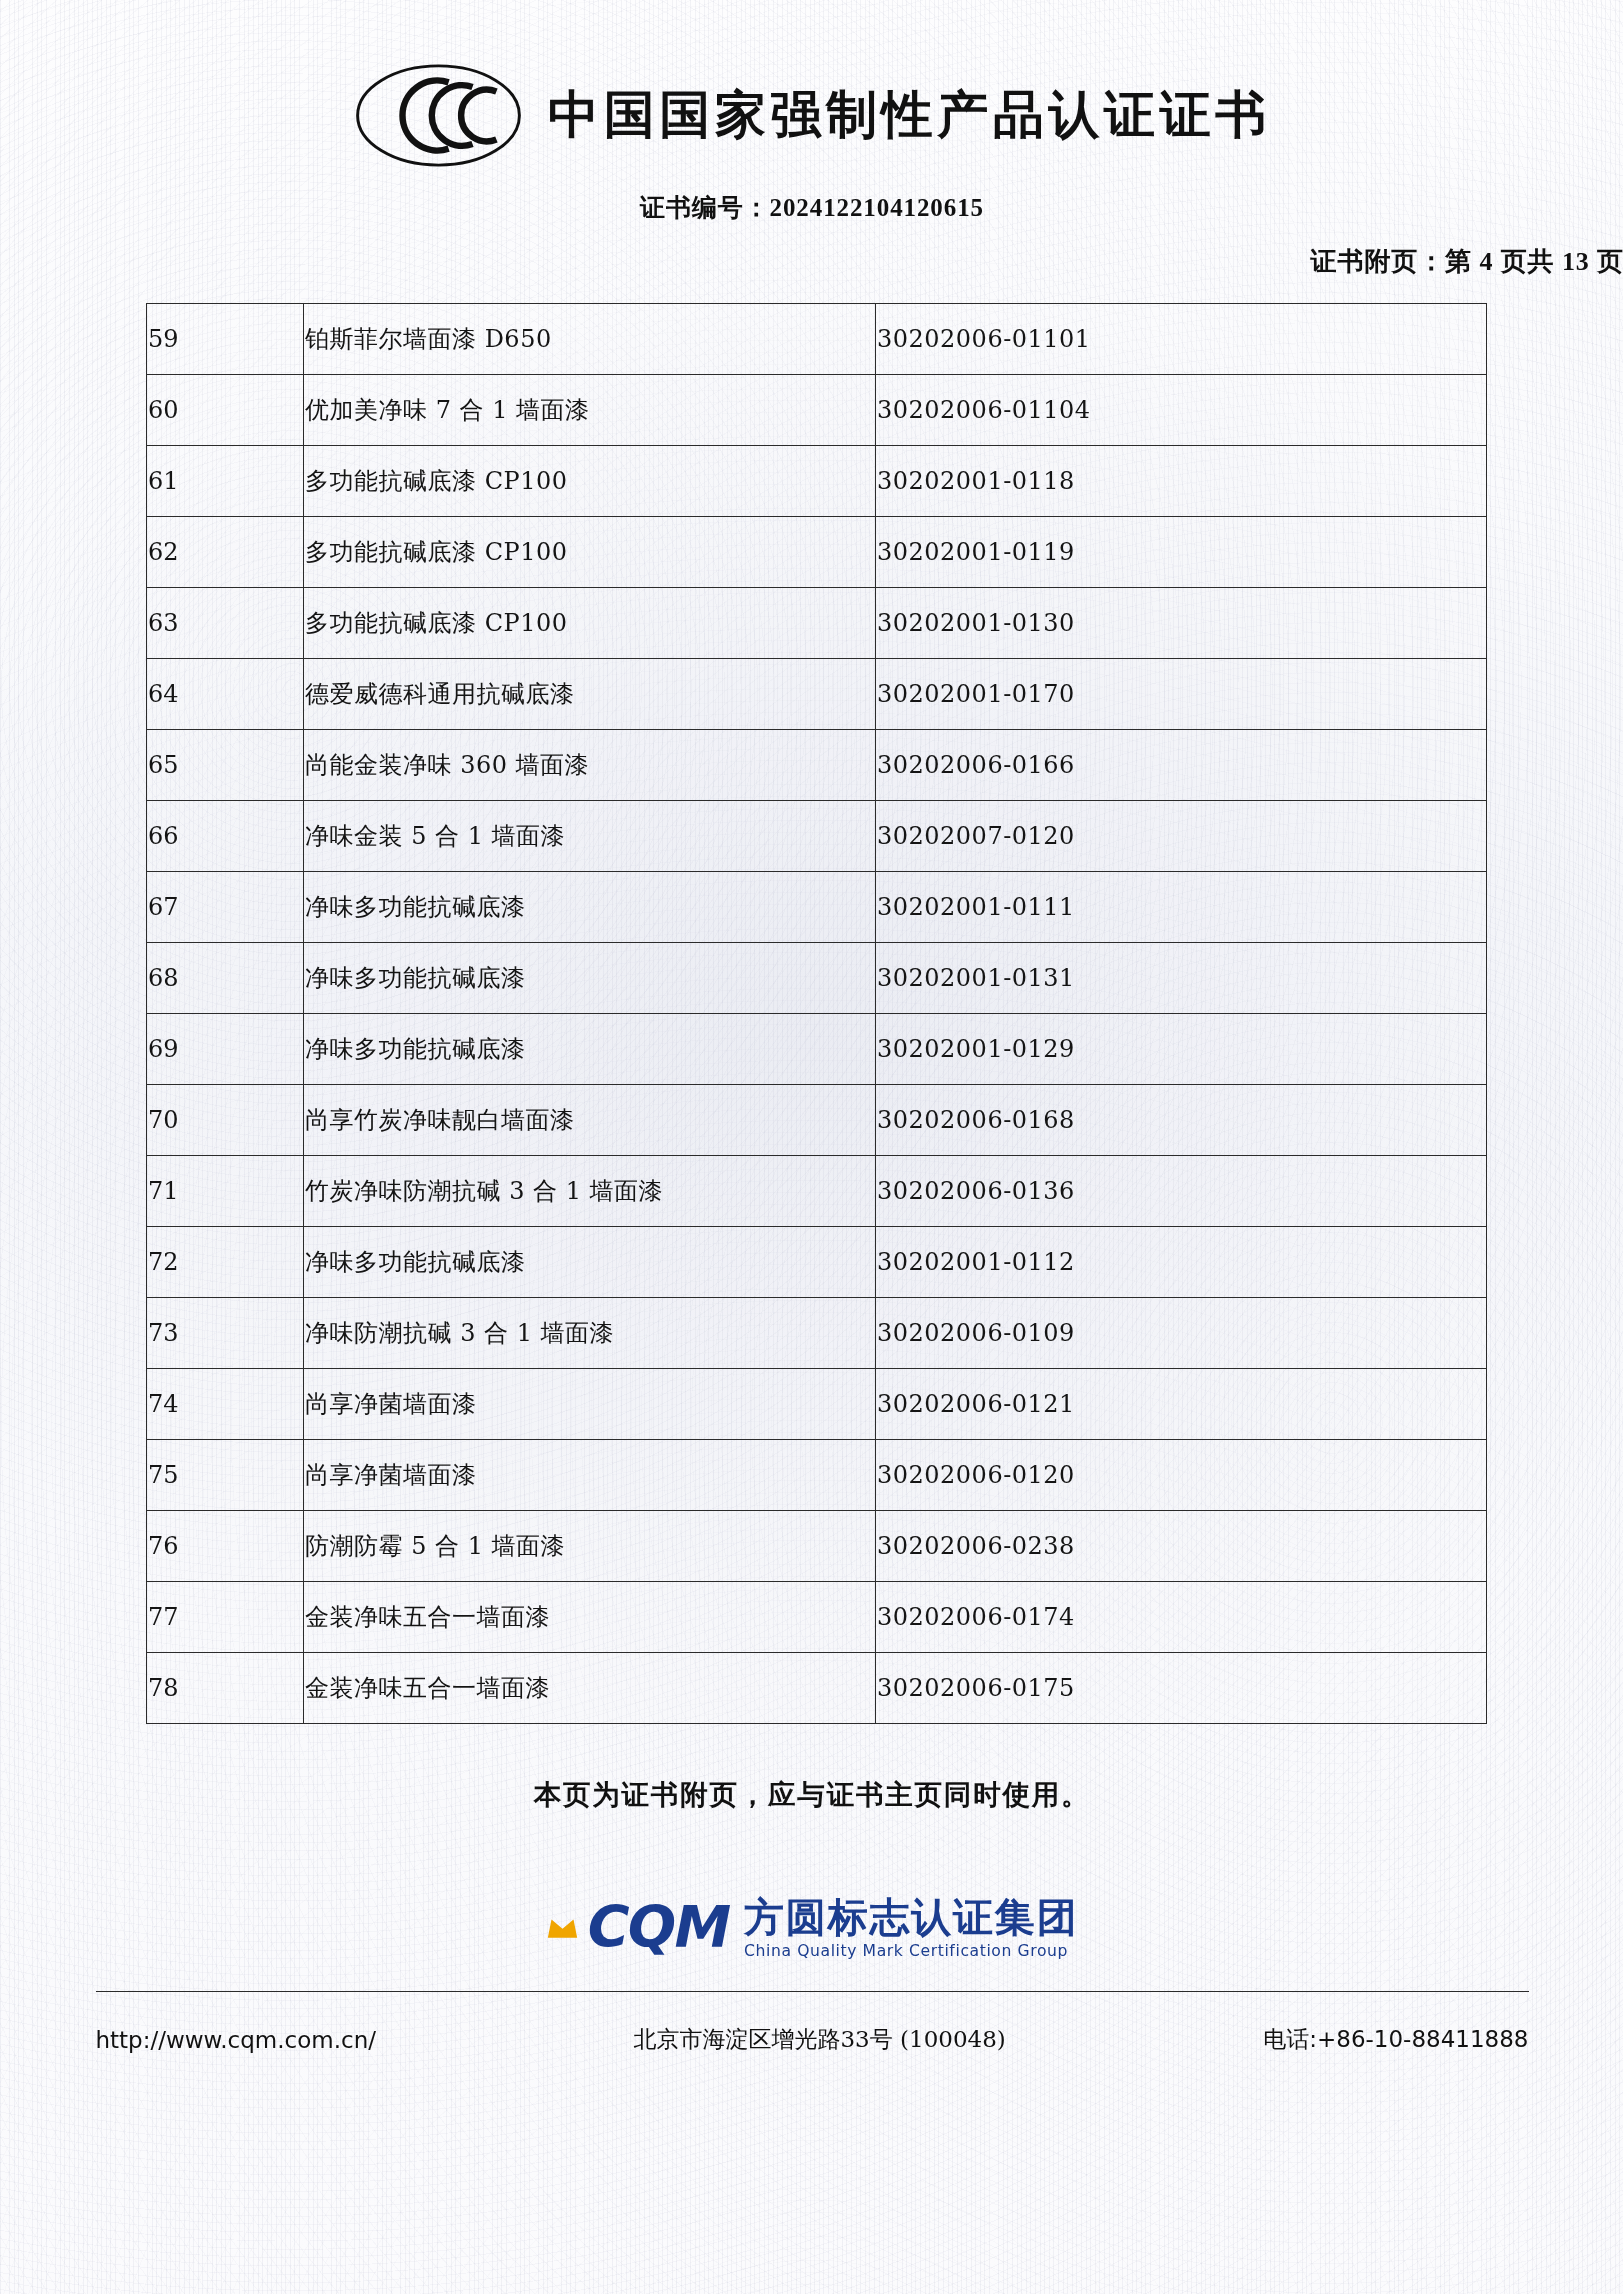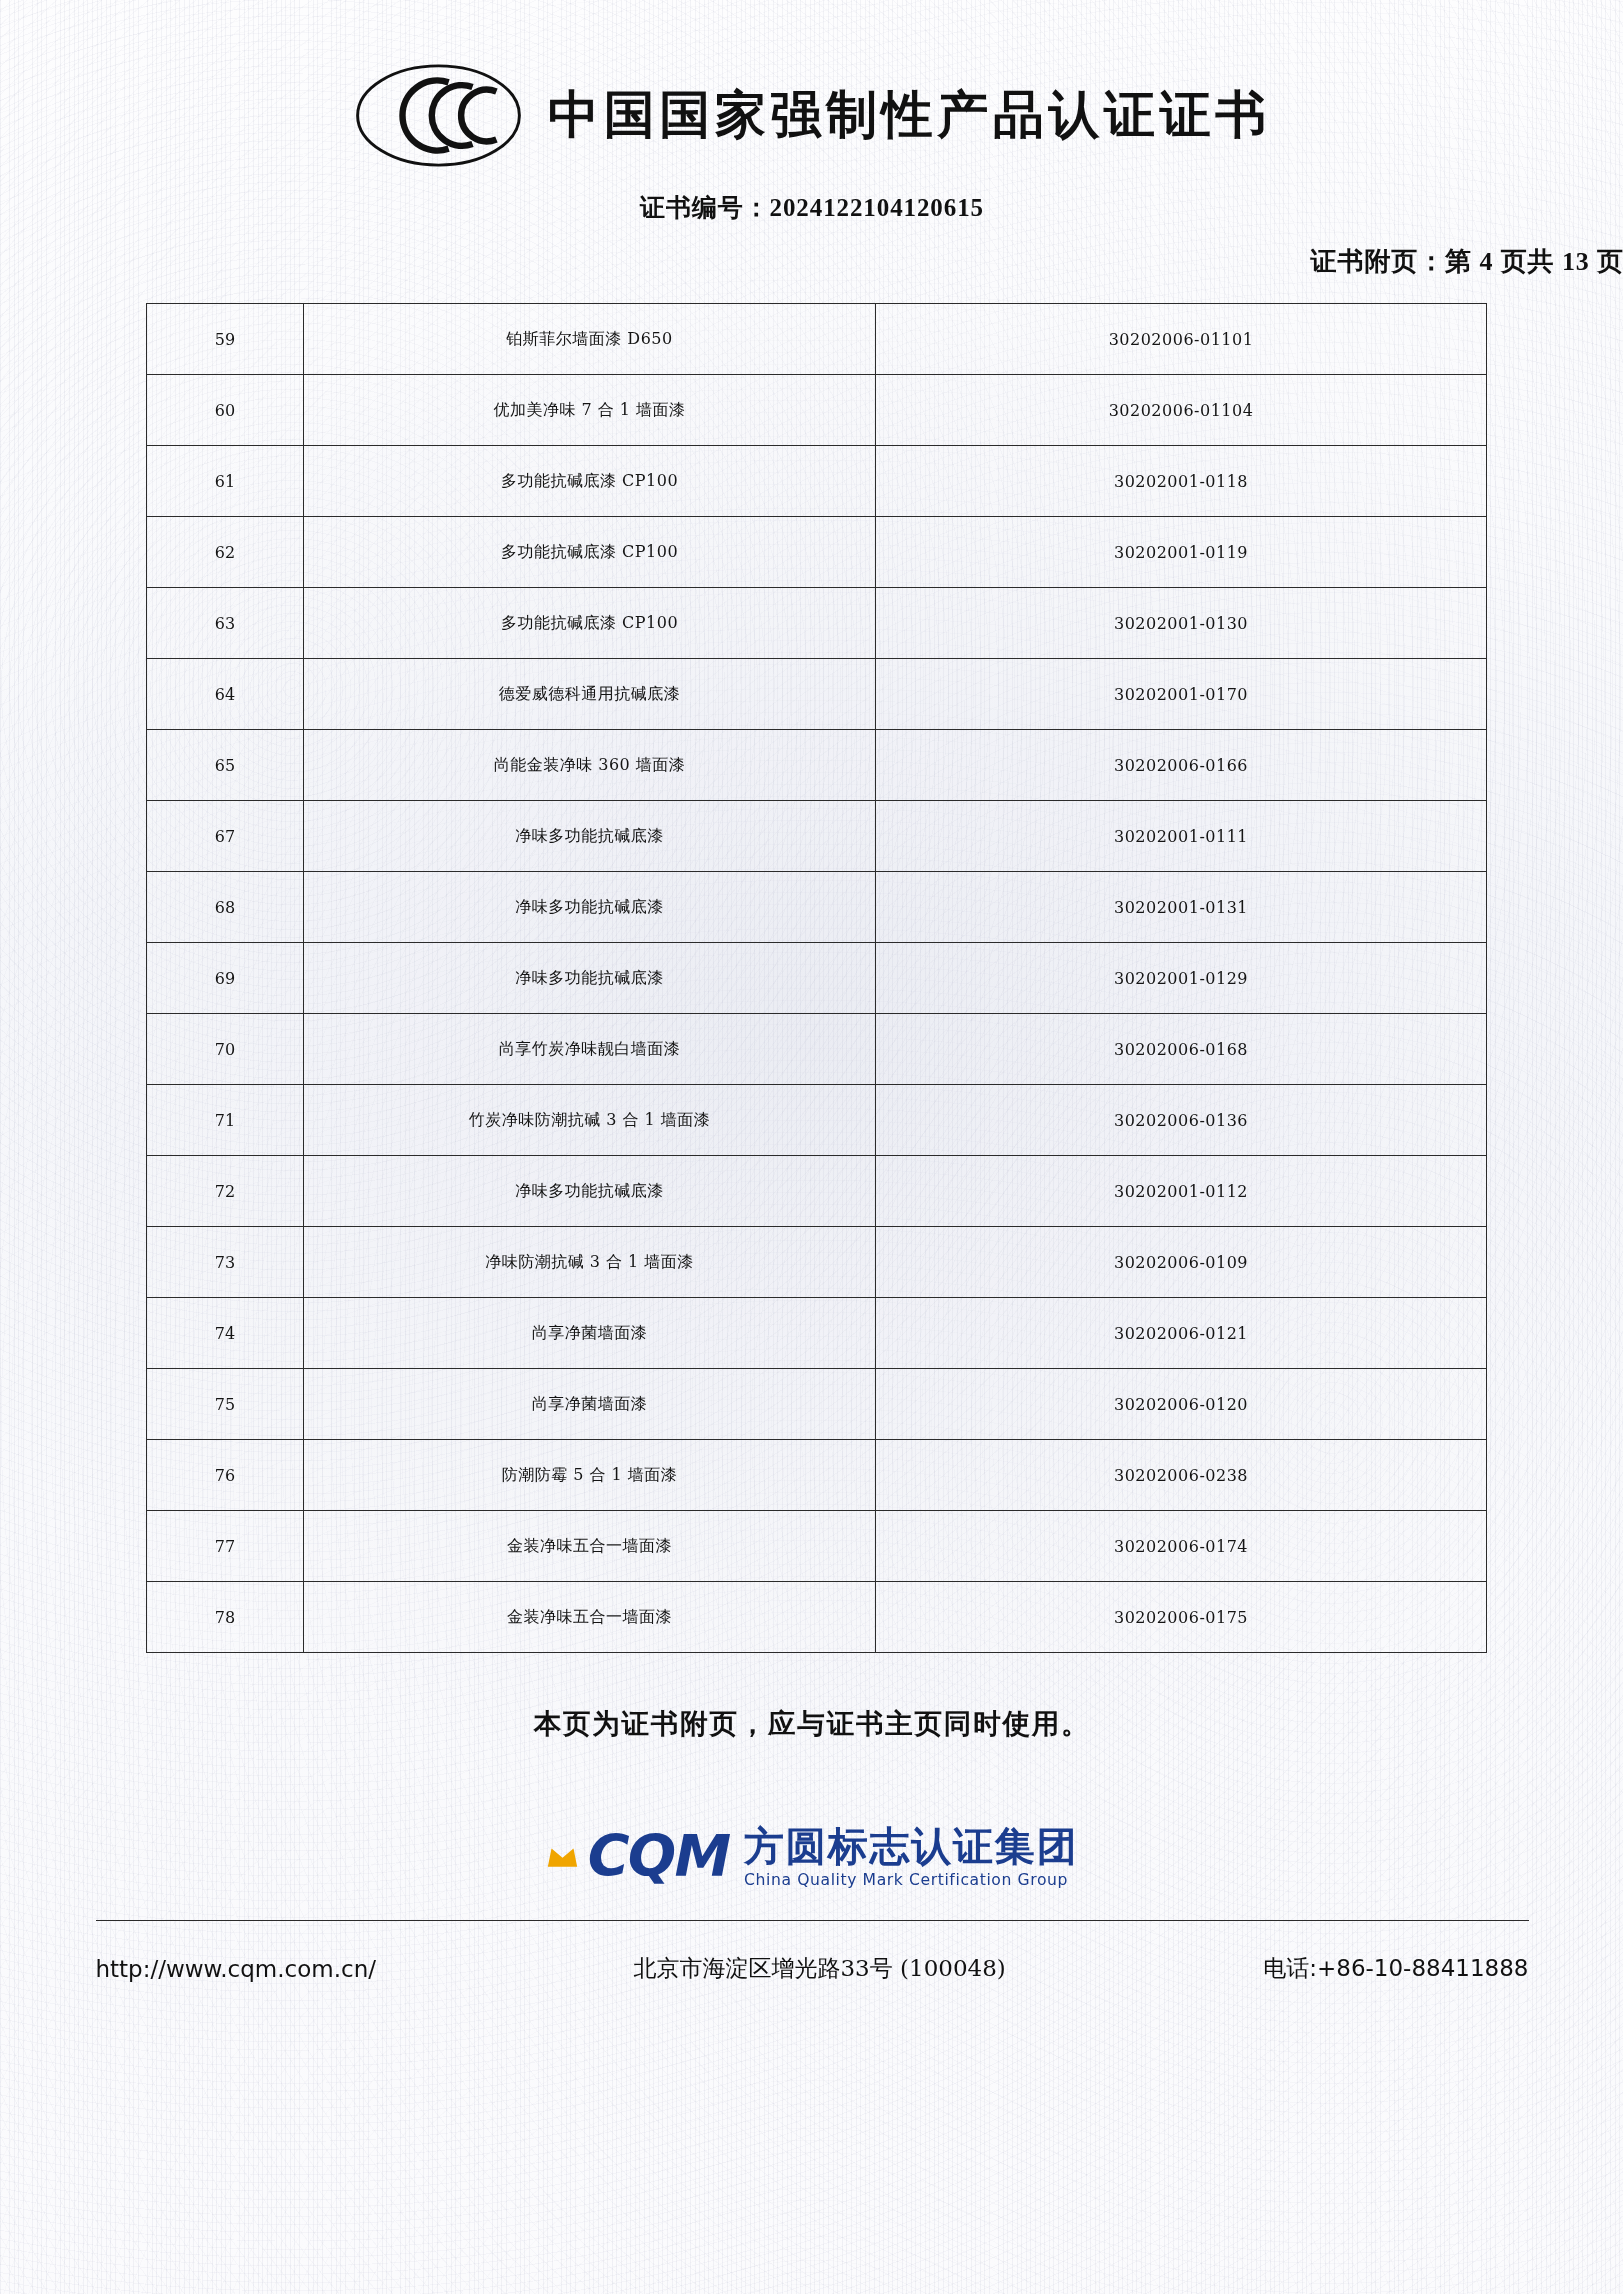--- a/index.html
+++ b/index.html
@@ -104,24 +104,23 @@
   }
   table.cert-table {
     width: 100%;
     border-collapse: collapse;
     table-layout: fixed;
     background: rgba(255,255,255,0.12);
   }
   table.cert-table td {
     border: 0.9px solid #2b2b2b;
     height: 68px;
-    text-align: center;
     vertical-align: middle;
     color: #141414;
-    font-size: 16px;
+    font-size: 24px;
     font-family: "DejaVu Serif", "Liberation Serif", serif;
   }
   td.col-index { width: 154px; font-size: 21px; }
   td.col-name  { width: 569px; letter-spacing: 0.5px; }
   td.col-code  { width: 608px; letter-spacing: 0.5px; }
 
   
   .footnote {
     text-align: center;
     margin-top: 53px;
@@ -240,20 +239,25 @@
           </tr>
           <tr>
             <td class="col-index">64</td>
             <td class="col-name">德爱威德科通用抗碱底漆</td>
             <td class="col-code">30202001-0170</td>
           </tr>
           <tr>
             <td class="col-index">65</td>
             <td class="col-name">尚能金装净味 360 墙面漆</td>
             <td class="col-code">30202006-0166</td>
+          </tr>
+          <tr>
+            <td class="col-index">66</td>
+            <td class="col-name">净味金装 5 合 1 墙面漆</td>
+            <td class="col-code">30202007-0120</td>
           </tr>
           <tr>
             <td class="col-index">67</td>
             <td class="col-name">净味多功能抗碱底漆</td>
             <td class="col-code">30202001-0111</td>
           </tr>
           <tr>
             <td class="col-index">68</td>
             <td class="col-name">净味多功能抗碱底漆</td>
             <td class="col-code">30202001-0131</td>

